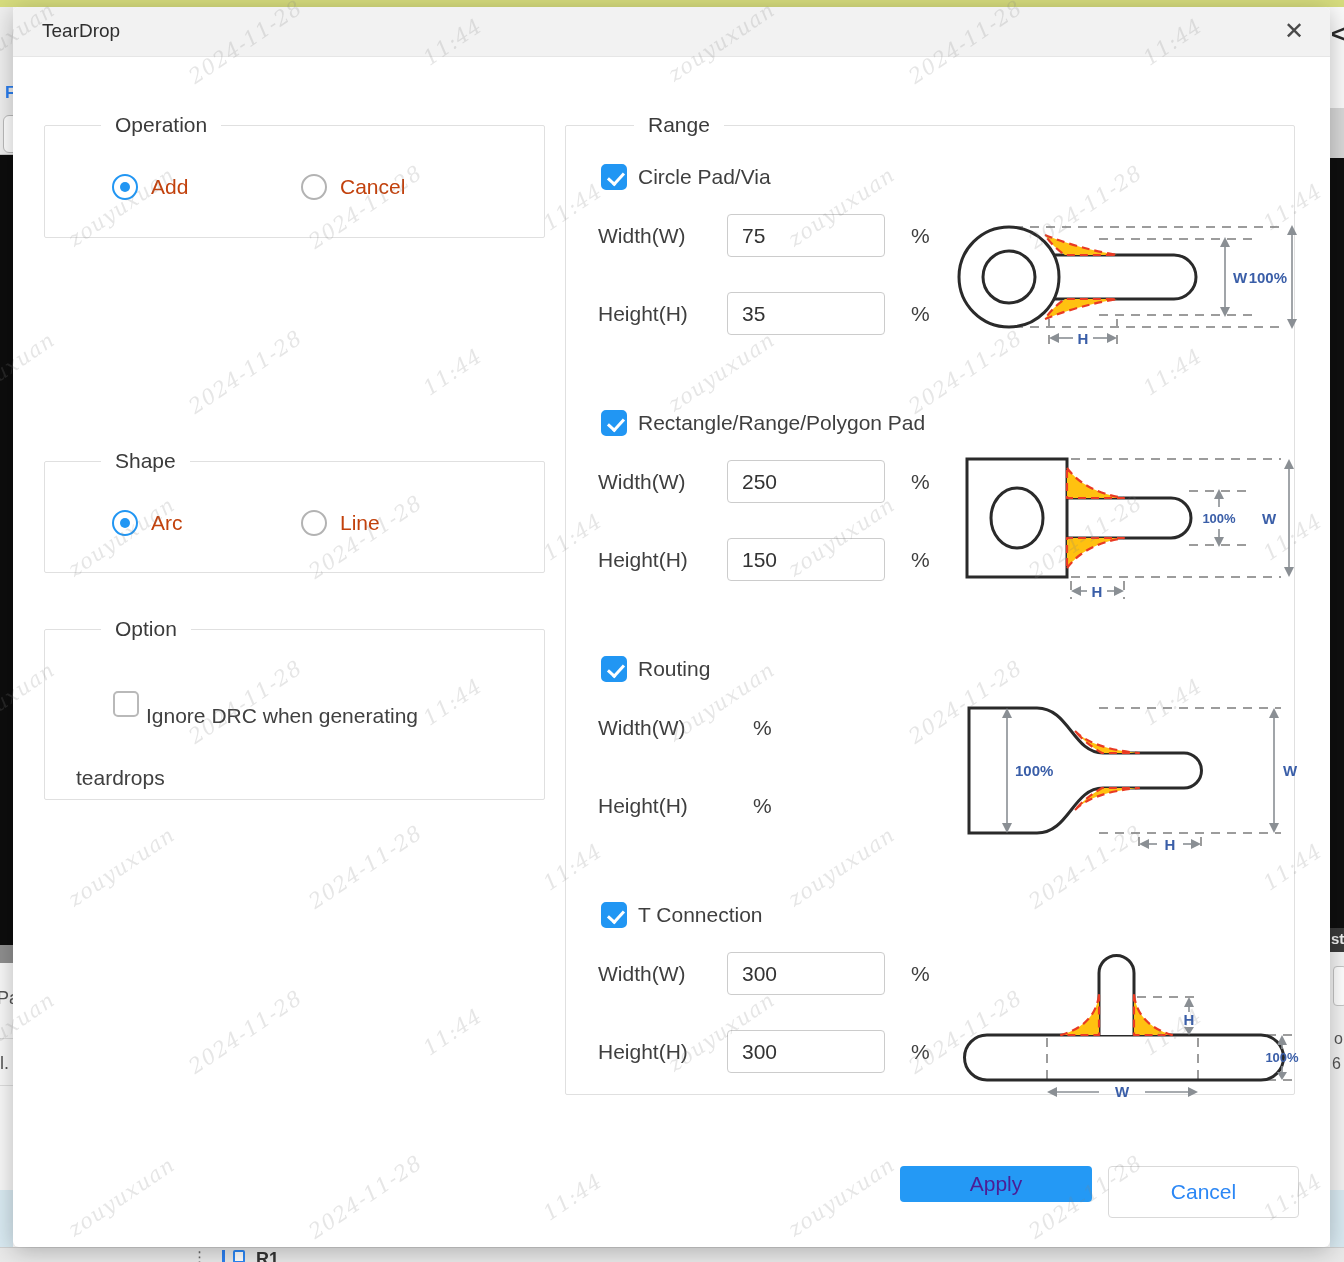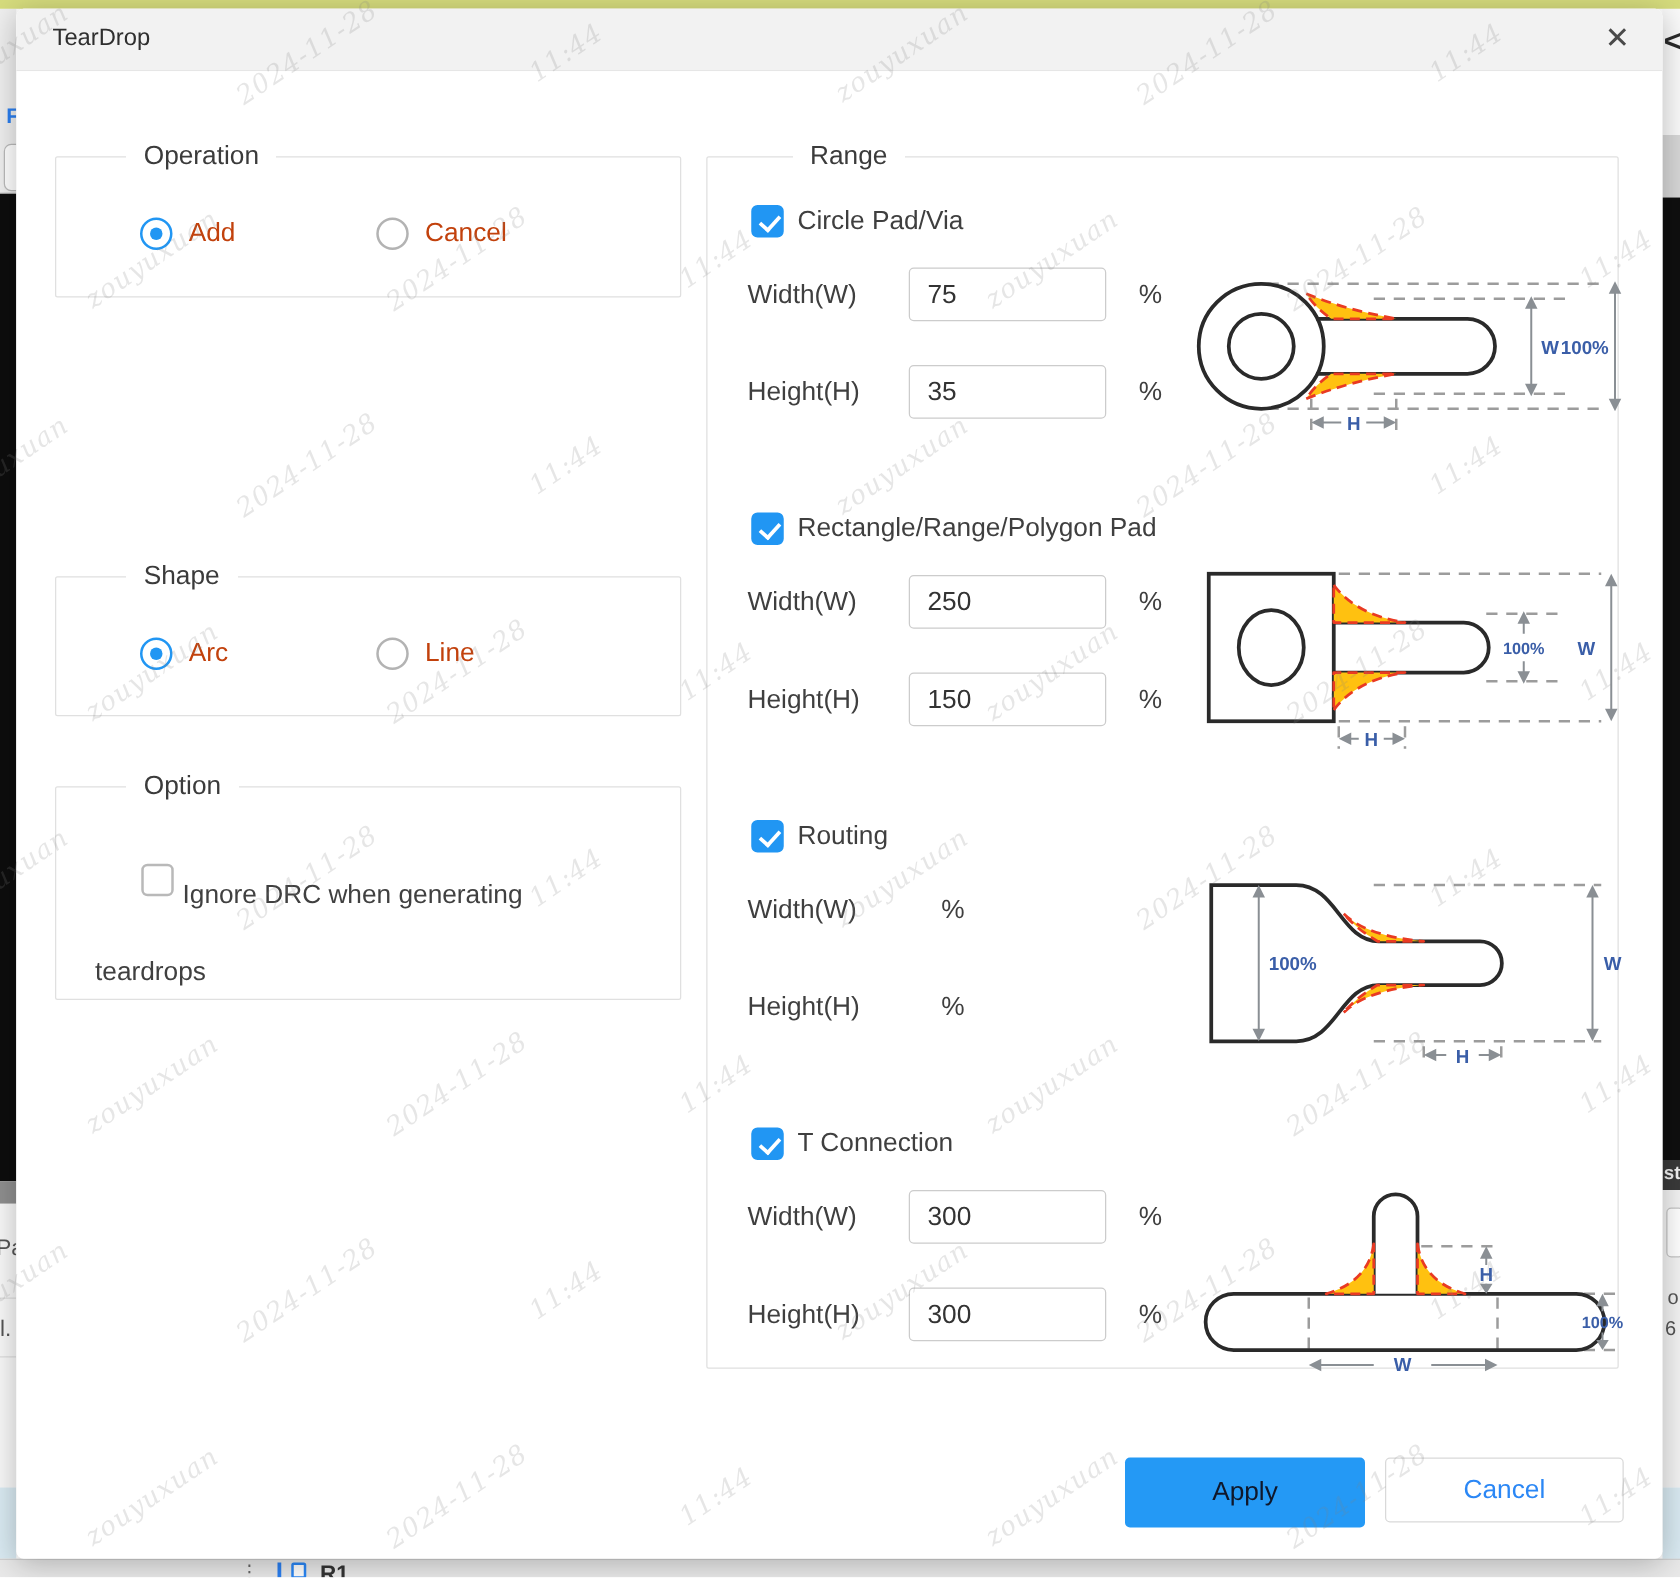--- a/index.html
+++ b/index.html
@@ -79,21 +79,21 @@
   .blkf { fill:#fff; stroke:none; }
   .dsh { fill:none; stroke:#9c9c9c; stroke-width:2; stroke-dasharray:9 7; }
   .tear { fill:#ffc110; stroke:#e93a23; stroke-width:2.2; stroke-dasharray:8 5; stroke-linejoin:round; }
   .dim { fill:none; stroke:#8a8f94; stroke-width:1.6; }
   .tri { fill:#8a8f94; stroke:none; }
   .lbl { fill:#3a5ea8; font-size:15px; font-weight:bold; font-family:"Liberation Sans", sans-serif; }
   .lbl.sm { font-size:13px; }
 
   .btn { position:absolute; display:flex; align-items:center; justify-content:center; border-radius:4px;
          font-size:21px; cursor:pointer; }
-  .btn-apply { left:887px; top:1159px; width:192px; height:56px; background:#2499f5; color:#0f172a; border:none; }
+  .btn-apply { left:887px; top:1159px; width:192px; height:36px; background:#2499f5; color:#4c1d95; border:none; }
   .btn-cancel { left:1095px; top:1159px; width:191px; height:52px; background:#fff; color:#2b87f5; border:1px solid #d9d9d9; }
 
   
   #watermark-layer { position:absolute; left:0; top:0; width:1344px; height:1262px; overflow:hidden;
                      pointer-events:none; z-index:60; }
   .wm { position:absolute; transform:rotate(-34deg); font-style:italic; font-size:21px;
         font-family:"DejaVu Serif", serif; color:rgba(130,130,130,0.20); white-space:nowrap; letter-spacing:1px; }
 </style>
 </head>
 <body>

